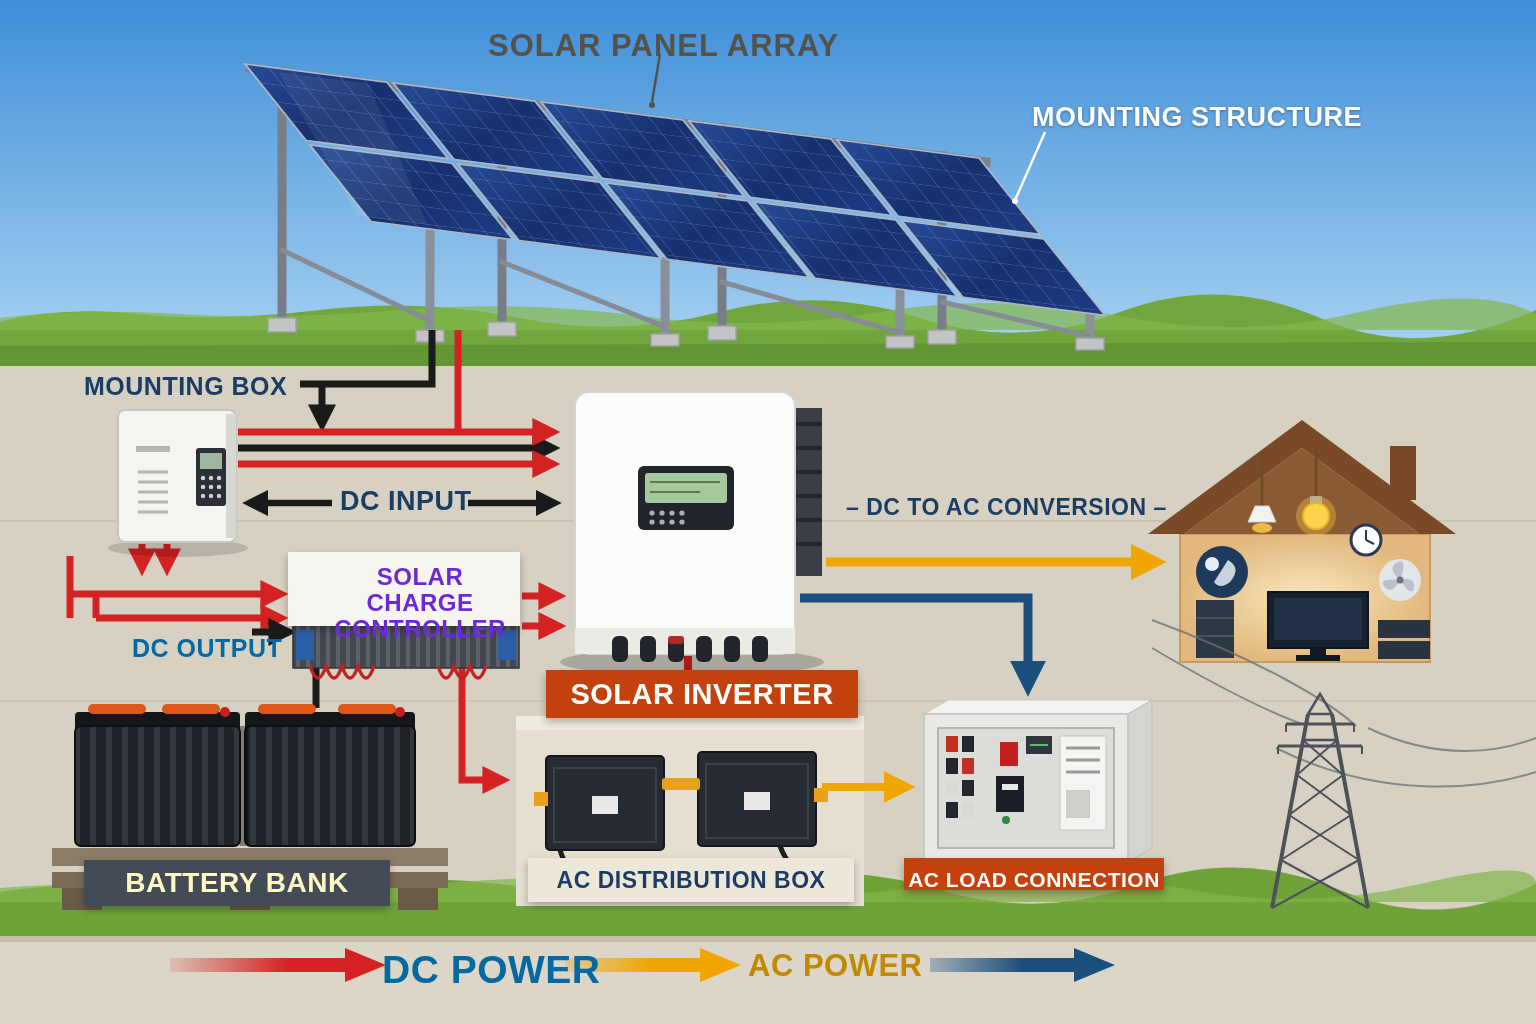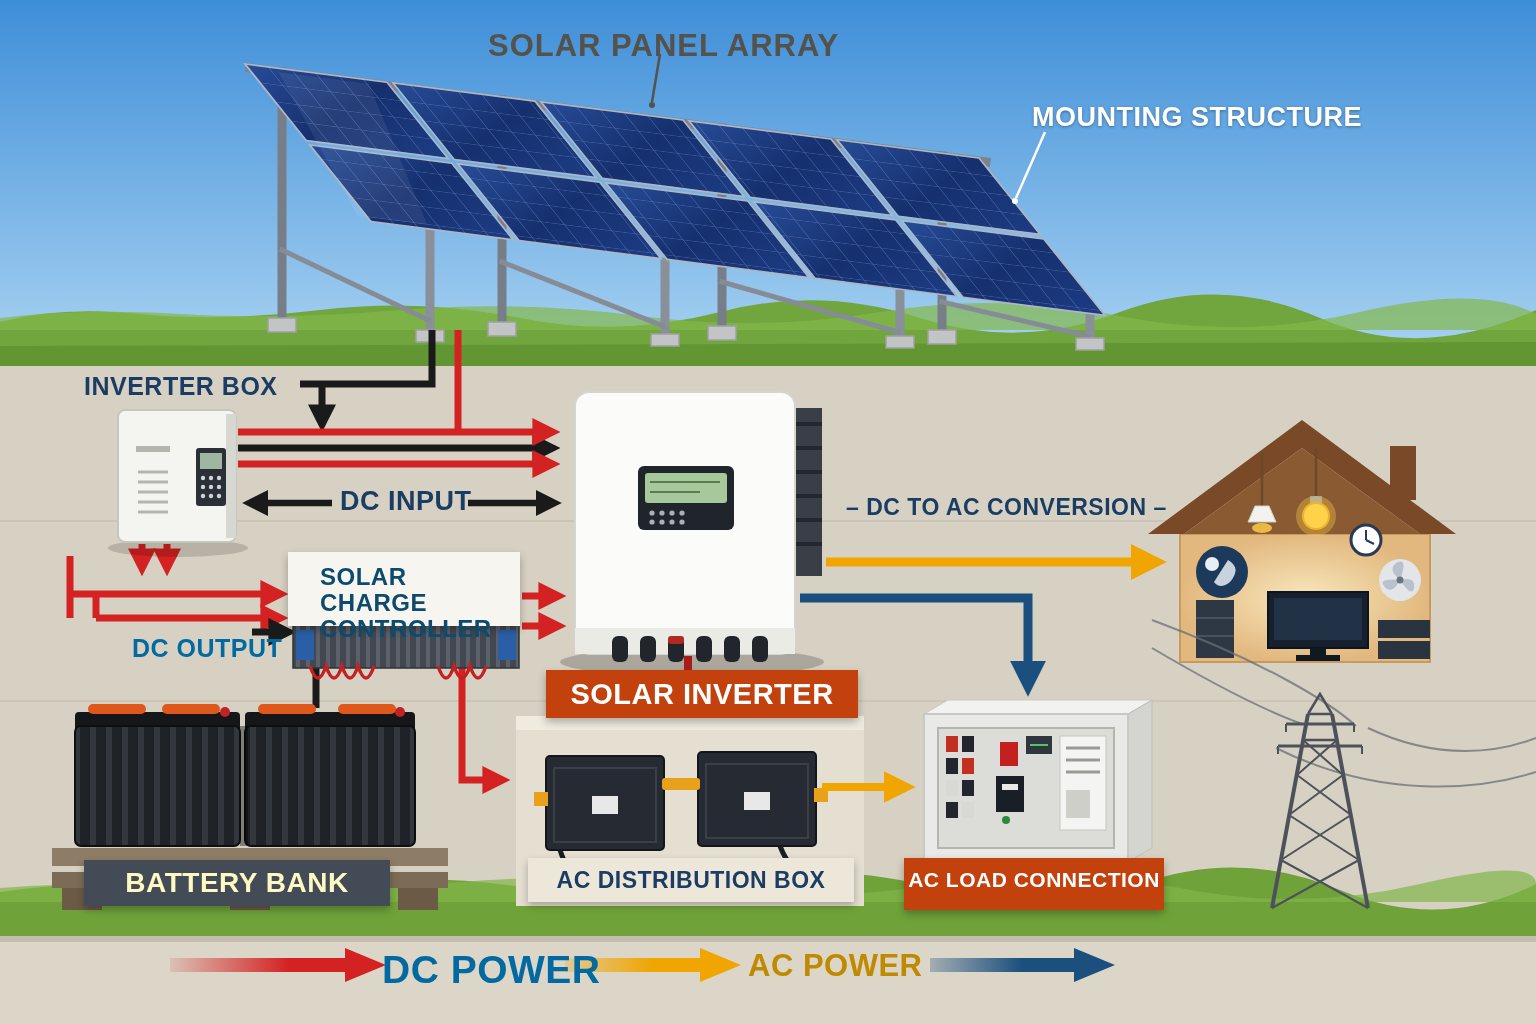--- a/index.html
+++ b/index.html
@@ -9,21 +9,21 @@
   .lbl{position:absolute;font-weight:bold;white-space:nowrap;letter-spacing:.5px;}
   .navy{color:#1c3d63}
   .red{color:#0369a1}
   .gold{color:#c08a00}
   .white{color:#ffffff;text-shadow:0 1px 3px rgba(0,0,0,.35)}
   .gray{color:#55524c}
   .labelbox{position:absolute;font-weight:bold;text-align:center;letter-spacing:.5px;
             box-shadow:0 4px 8px rgba(0,0,0,.28);}
   .navybox{background:#c2410c;color:#fff;}
   .creambox{background:#ece7d9;color:#1c3d63;}
-  .whitebox{background:#f7f5ef;color:#0c4a6e;text-align:left;}
+  .whitebox{background:#f7f5ef;color:#6d28d9;text-align:center;}
   .slatebox{background:#434b57;color:#fef9c3;}
 </style>
 </head>
 <body>
 
 <div class="canvas">
 
 <svg class="scene" width="1536" height="1024" viewBox="0 0 1536 1024">
   <defs>
     <linearGradient id="skyG" x1="0" y1="0" x2="0" y2="1">
@@ -396,39 +396,39 @@
     <polygon points="170,958 345,958 345,948 386,965 345,982 345,972 170,972" fill="url(#legR)"></polygon>
     <polygon points="565,958 700,958 700,948 741,965 700,982 700,972 565,972" fill="url(#legY)"></polygon>
     <polygon points="930,958 1074,958 1074,948 1115,965 1074,982 1074,972 930,972" fill="url(#legB)"></polygon>
   </g>
 </svg>
 
 <div class="lbl gray" style="left:488px;top:28px;font-size:31px;letter-spacing:1px">SOLAR PANEL ARRAY</div>
 
 <div class="lbl white" style="left:1032px;top:102px;font-size:27px">MOUNTING STRUCTURE</div>
 
-<div class="lbl navy" style="left:84px;top:372px;font-size:25px">INVERTER BOX</div>
+<div class="lbl navy" style="left:84px;top:372px;font-size:25px">MOUNTING BOX</div>
 
 <div class="lbl navy" style="left:340px;top:486px;font-size:27px">DC INPUT</div>
 
 <div class="labelbox whitebox" style="left:288px;top:552px;width:232px;height:74px;font-size:24px;padding-top:12px;box-sizing:border-box;padding-left:32px;line-height:26px">
   <div>SOLAR CHARGE</div>
   <div>CONTROLLER</div>
 </div>
 
 <div class="lbl red" style="left:132px;top:634px;font-size:25px">DC OUTPUT</div>
 
 <div class="labelbox navybox" style="left:546px;top:670px;width:312px;height:48px;font-size:29px;line-height:48px">SOLAR INVERTER</div>
 
 <div class="lbl navy" style="left:846px;top:494px;font-size:23px">– DC TO AC CONVERSION –</div>
 
 
 <div class="labelbox slatebox" style="left:84px;top:860px;width:306px;height:46px;font-size:28px;line-height:46px">BATTERY BANK</div>
 
 <div class="labelbox creambox" style="left:528px;top:858px;width:326px;height:44px;font-size:23px;line-height:44px">AC DISTRIBUTION BOX</div>
 
-<div class="labelbox navybox" style="left:904px;top:858px;width:260px;height:52px;font-size:21px;line-height:44px">AC LOAD CONNECTION</div>
+<div class="labelbox navybox" style="left:904px;top:858px;width:260px;height:32px;font-size:21px;line-height:44px">AC LOAD CONNECTION</div>
 
 <div class="lbl red" style="left:382px;top:948px;font-size:39px">DC POWER</div>
 
 <div class="lbl gold" style="left:748px;top:948px;font-size:31px">AC POWER</div>
 
 </div>
 
 </body></html>

